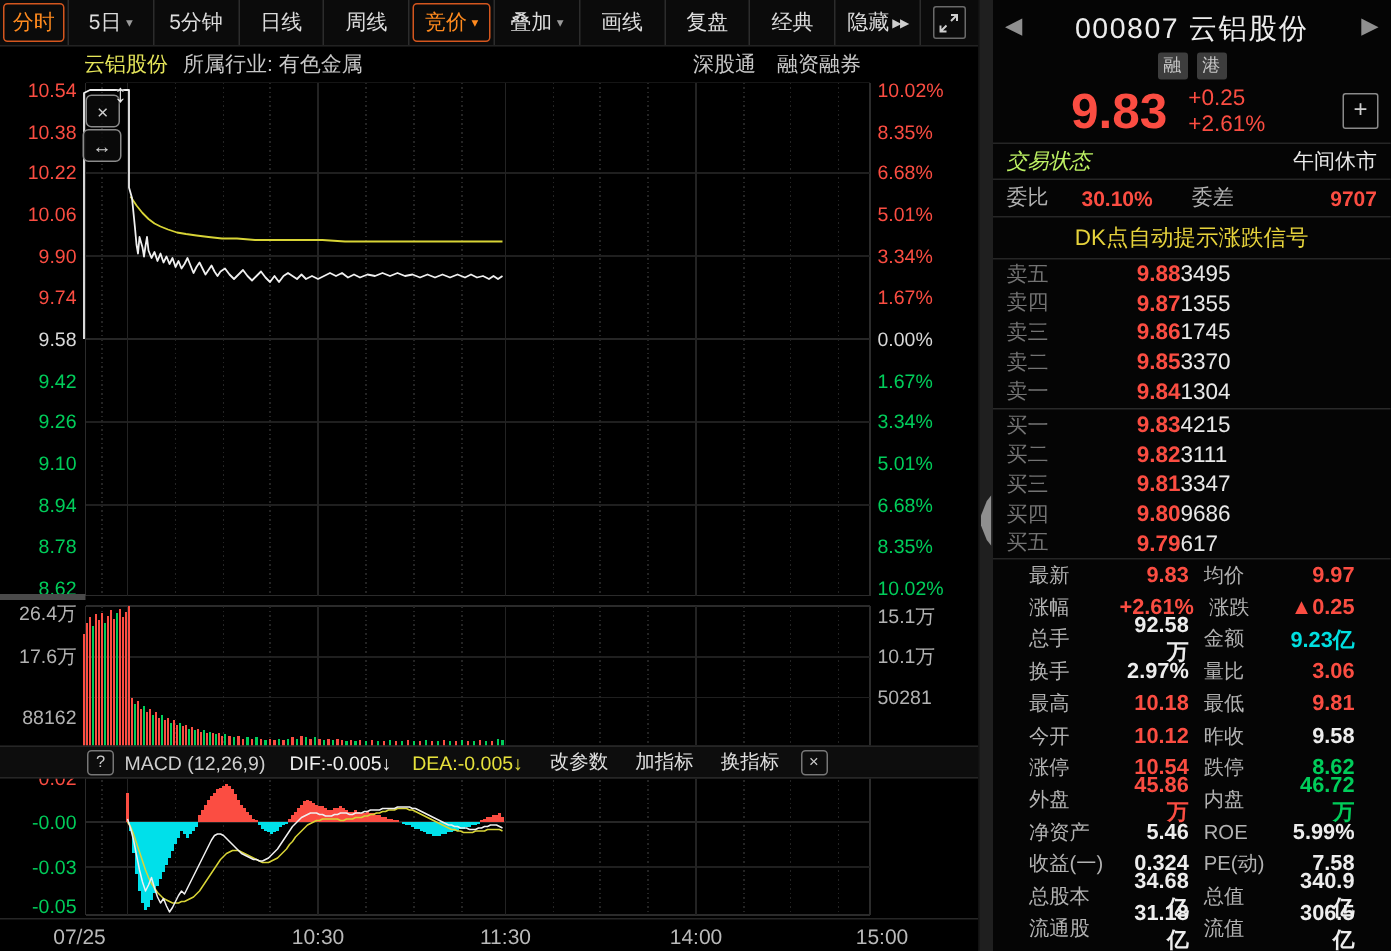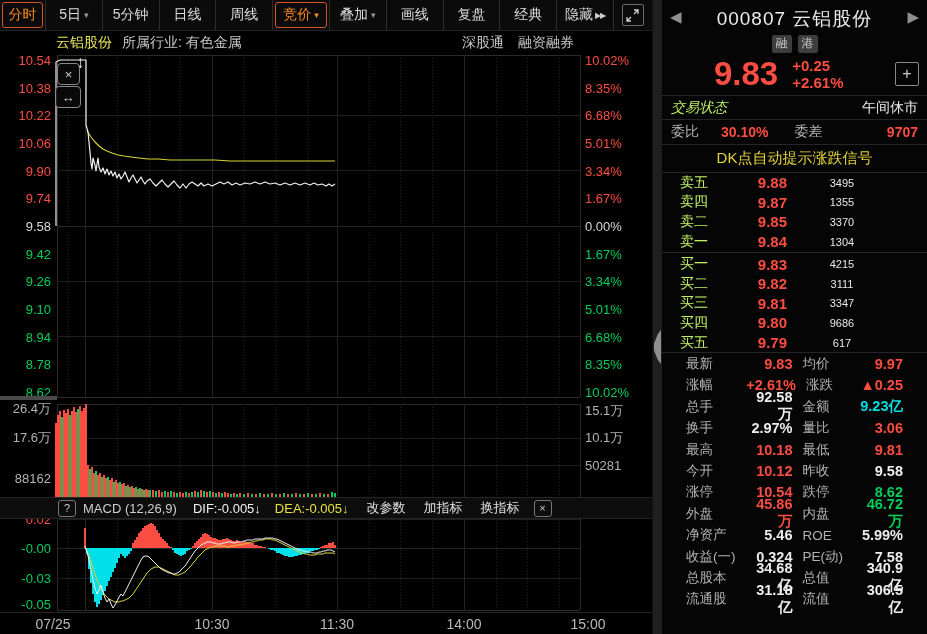--- a/index.html
+++ b/index.html
@@ -54,37 +54,37 @@
   
   #quote{position:absolute;left:662px;top:0;width:265px;height:634px;background:#050505;font-size:14px;}
   #q-nav{height:30px;display:flex;align-items:center;justify-content:center;position:relative;padding-top:4px;}
   #q-nav .arrow{position:absolute;top:8px;color:#8f8f8f;font-size:15px;cursor:pointer;}
   #q-nav .arrow.prev{left:8px;} #q-nav .arrow.next{right:8px;}
   #q-nav .title{color:#ececec;font-size:19px;letter-spacing:1px;}
   #q-badges{height:18px;display:flex;justify-content:center;gap:6px;margin-top:1px;}
   .badge{background:#3d3d3d;color:#c9c9c9;font-size:12px;line-height:16px;padding:0 4px;border-radius:2px;}
   #q-price-row{height:42px;display:flex;align-items:center;}
   #q-last{color:#fb4d42;font-size:33px;font-weight:bold;margin-left:52px;line-height:36px;}
-  #q-chg{margin-left:14px;color:#fb4d42;font-size:15px;font-weight:bold;line-height:17px;}
+  #q-chg{margin-left:14px;color:#fb4d42;font-size:15px;font-weight:normal;line-height:17px;}
   #q-add{margin-left:auto;margin-right:8px;width:22px;height:22px;border:1px solid #8a8a8a;border-radius:2px;
     color:#cfcfcf;font-size:16px;display:flex;align-items:center;justify-content:center;cursor:pointer;}
   .q-sep{border-top:1px solid #262626;}
   #q-status{height:23px;display:flex;align-items:center;justify-content:space-between;padding:0 9px;}
   #q-status .lab{color:#bef264;font-style:italic;} #q-status .val{color:#e8e8e8;}
   #q-weibi{height:24px;display:flex;align-items:center;padding:0 9px;}
   #q-weibi .lab{color:#b2b2b2;} 
   #q-weibi .v1{color:#fb4d42;font-weight:bold;margin-left:22px;}
   #q-weibi .lab2{color:#b2b2b2;margin-left:26px;}
   #q-weibi .v2{color:#fb4d42;font-weight:bold;margin-left:auto;}
   #q-dk{height:27px;display:flex;align-items:center;justify-content:center;}
   #q-dk a{color:#e6d33c;font-size:15px;cursor:pointer;text-align:right;}
   .brow{height:19.6px;display:flex;align-items:center;padding:0 9px;}
-  .brow .lab{color:#bef264;width:46px;text-align:center;}
+  .brow .lab{color:#737373;width:46px;}
   .brow .price{width:70px;text-align:right;font-weight:bold;font-size:15px;}
-  .brow .vol{width:110px;text-align:center;color:#e8e8e8;font-size:11px;}
+  .brow .vol{width:110px;text-align:left;color:#e8e8e8;font-size:15px;}
   #book-sep{border-top:1px solid #2a2a2a;margin:1px 0;}
   .srow{height:21.4px;display:flex;align-items:center;padding:0 24px;}
   .srow .lab{color:#b2b2b2;width:62px;font-size:13.5px;}
   .srow .val{flex:1;text-align:right;font-weight:bold;font-size:14.5px;}
   .srow .lab2{color:#b2b2b2;width:56px;margin-left:10px;font-size:13.5px;}
   .srow .val2{flex:1;text-align:right;font-weight:bold;font-size:14.5px;}
 </style>
 </head>
 <body>
 
@@ -568,20 +568,25 @@
     <span class="lab">卖五</span>
     <span class="price c-up">9.88</span>
     <span class="vol">3495</span>
   </div>
         <div class="brow">
     <span class="lab">卖四</span>
     <span class="price c-up">9.87</span>
     <span class="vol">1355</span>
   </div>
         <div class="brow">
+    <span class="lab">卖三</span>
+    <span class="price c-up">9.86</span>
+    <span class="vol">1745</span>
+  </div>
+        <div class="brow">
     <span class="lab">卖二</span>
     <span class="price c-up">9.85</span>
     <span class="vol">3370</span>
   </div>
         <div class="brow">
     <span class="lab">卖一</span>
     <span class="price c-up">9.84</span>
     <span class="vol">1304</span>
   </div>
       </div>

